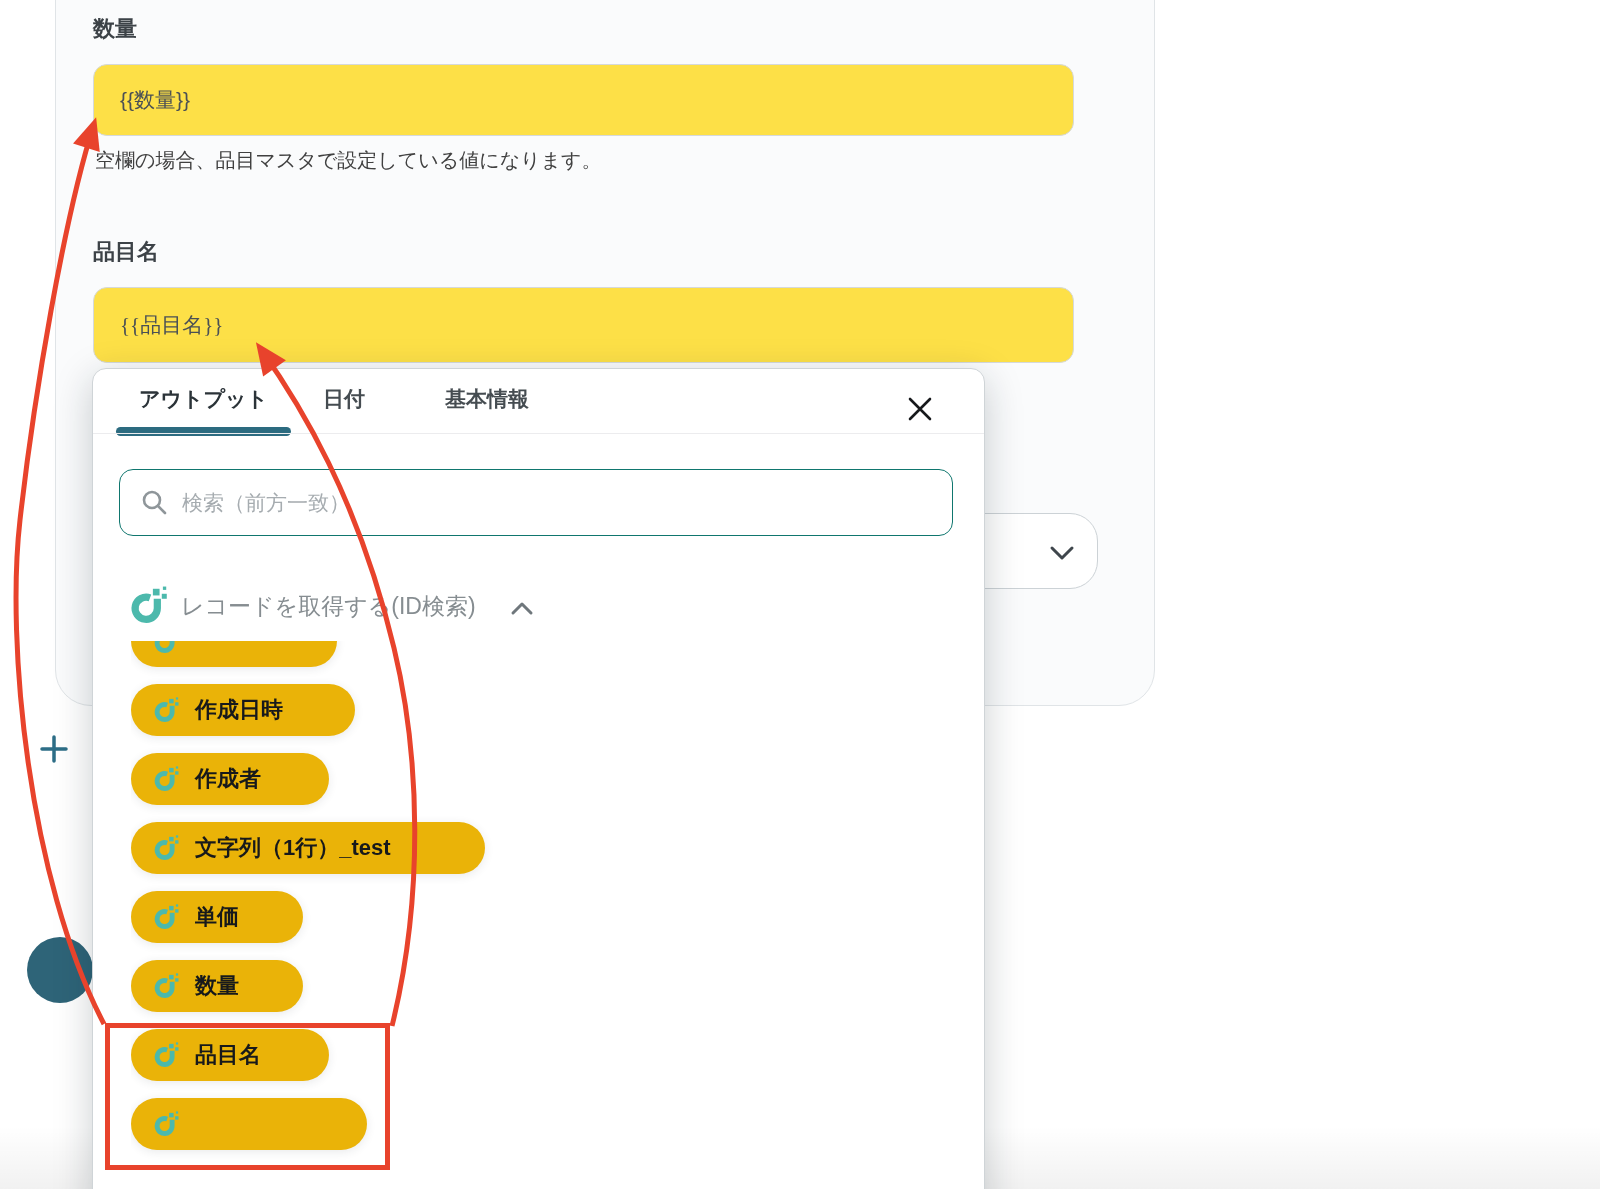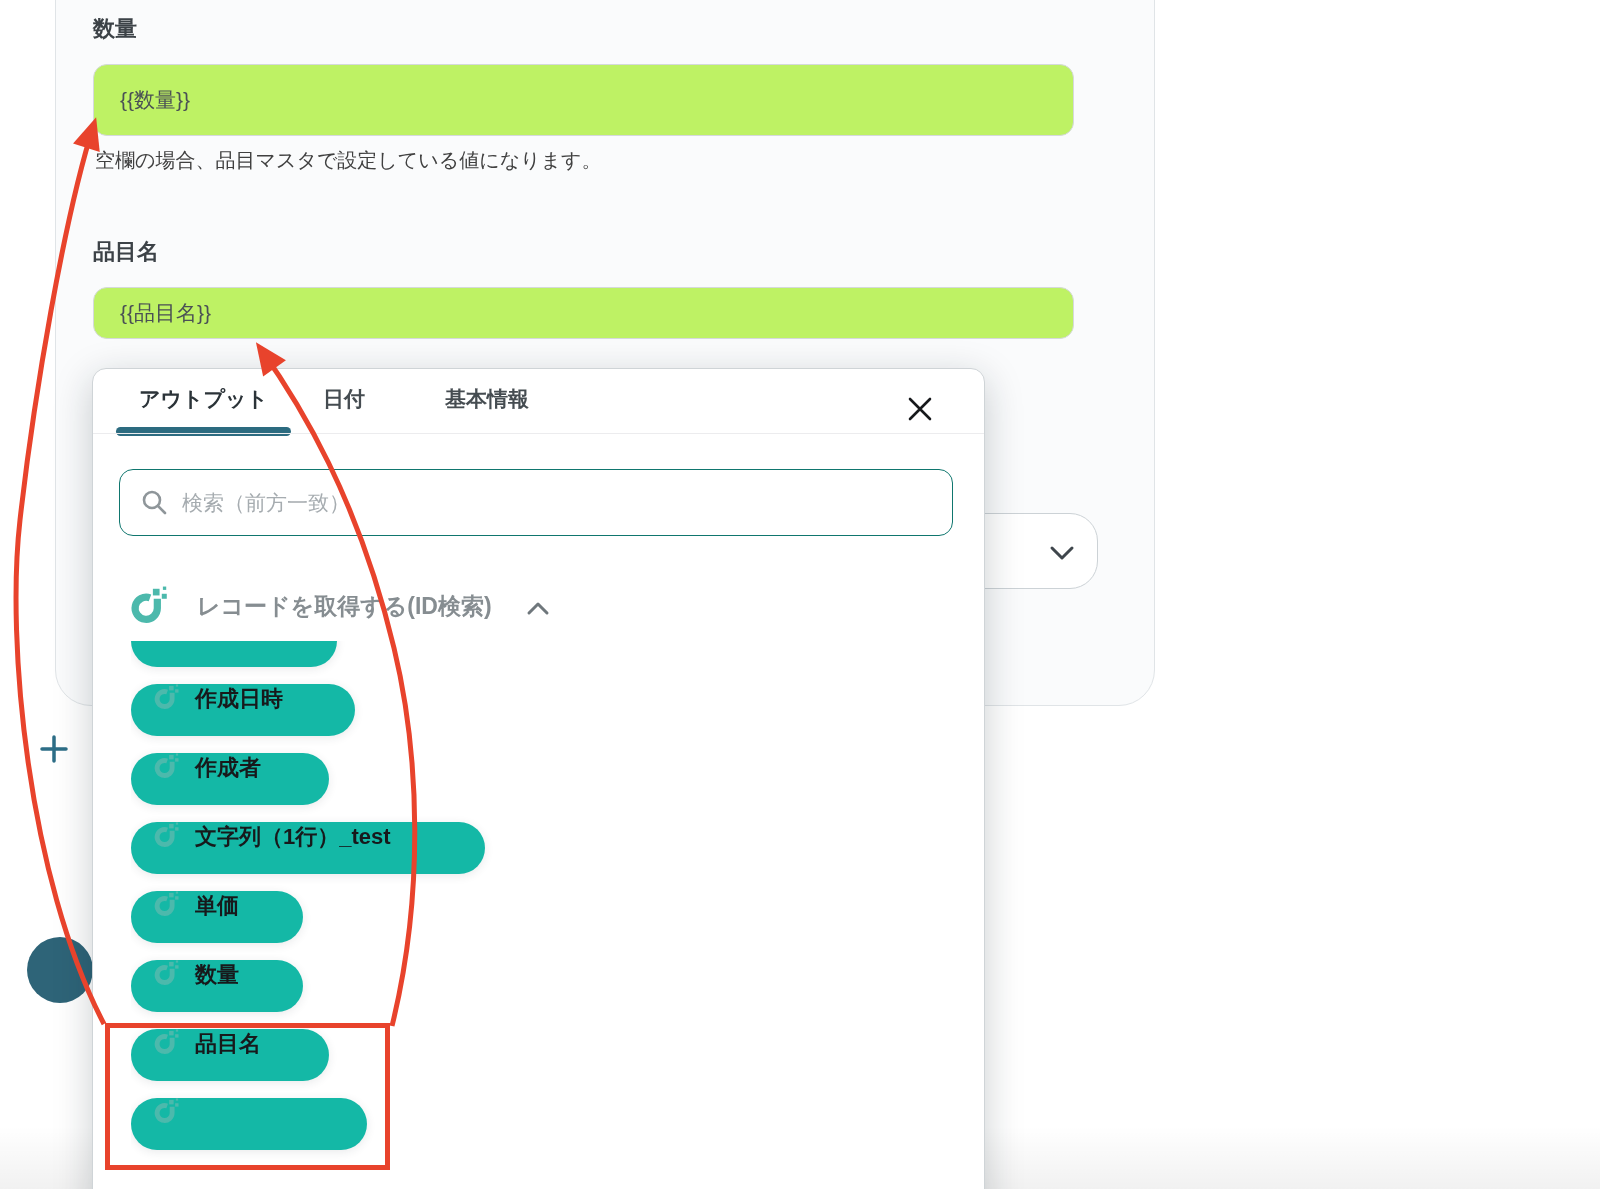--- a/index.html
+++ b/index.html
@@ -4,21 +4,21 @@
 <style>
   * { margin:0; padding:0; box-sizing:border-box; }
   html,body { background:#fff; }
   body { font-family:"Liberation Sans","DejaVu Sans",sans-serif; }
   .page { position:relative; width:1600px; height:1189px; overflow:hidden; background:#ffffff; }
 
   
   .card { position:absolute; left:55px; top:-40px; width:1100px; height:746px;
           background:#fafbfc; border:1px solid #e0e4e7; border-radius:36px; z-index:1; }
   .field-label { position:absolute; font-size:22px; font-weight:bold; color:#3c4247; z-index:2; }
-  .text-input { position:absolute; left:93px; width:981px; height:72px; background:#bef264;
+  .text-input { position:absolute; left:93px; width:981px; height:72px; background:#fde047;
                 border:1px solid #d5d9db; border-radius:14px; font-size:21px; color:#4a5055;
                 padding:0 26px; z-index:2; font-family:inherit; }
   .help-text { position:absolute; left:95px; top:147px; font-size:20px; color:#404040; z-index:2; }
 
   
   .select-stub { position:absolute; left:700px; top:513px; width:398px; height:76px; background:#fff;
                  border:1px solid #ccd2d6; border-radius:28px; z-index:2; }
   .select-stub svg { position:absolute; right:22px; top:31px; }
 
   
@@ -45,26 +45,26 @@
   .close-btn { position:absolute; left:813px; top:26px; width:28px; height:28px; cursor:pointer; }
 
   .search-box { position:absolute; left:26px; top:100px; width:834px; height:67px; }
   .search-box input { width:100%; height:100%; border:1px solid #0f766e; border-radius:14px;
                       font-size:21px; color:#4a5055; padding:0 20px 0 62px; font-family:inherit; background:#fff; }
   .search-box input::placeholder { color:#a6acb0; opacity:1; }
   .search-box svg { position:absolute; left:22px; top:20px; }
 
   .group-header { position:absolute; left:36px; top:217px; display:flex; align-items:center; cursor:pointer; }
   .group-header .app-ic { width:40px; height:40px; }
-  .group-title { margin-left:28px; font-size:23px; font-weight:bold; color:#868d91; white-space:nowrap; }
+  .group-title { margin-left:12px; font-size:23px; font-weight:normal; color:#868d91; white-space:nowrap; }
   .group-header .chev { margin-left:34px; margin-top:4px; }
 
   .pill-list { position:absolute; left:38px; top:272px; width:830px; height:580px; overflow:hidden;
                display:flex; flex-direction:column; align-items:flex-start; gap:17px; }
-  .pill { height:52px; border-radius:26px; background:#14b8a6; display:flex; align-items:flex-start;
+  .pill { height:52px; border-radius:26px; background:#eab308; display:flex; align-items:center;
           padding:0 34px 0 22px; box-shadow:0 2px 10px rgba(40,50,60,0.10); cursor:pointer; }
   .pill .app-ic { width:27px; height:27px; flex:0 0 27px; }
   .pill .pill-label { margin-left:15px; font-size:22px; font-weight:bold; color:#17191b; white-space:nowrap; }
   .pill.partial-top { margin-top:-26px; width:206px; }
   .pill.partial-bottom { width:236px; }
 
   
   .red-box { position:absolute; left:105px; top:1023px; width:285px; height:147px;
              border:5px solid #e8432c; z-index:5; }
   .arrows { position:absolute; left:0; top:0; width:1600px; height:1189px; z-index:6; pointer-events:none; }
@@ -74,21 +74,21 @@
 
 <div class="page">
 
   <div class="card"></div>
 
   <div class="field-label" style="left:93px; top:14px;">数量</div>
   <input class="text-input" style="top: 64px; height: 72px;" type="text" value="{{数量}}">
   <div class="help-text">空欄の場合、品目マスタで設定している値になります。</div>
 
   <div class="field-label" style="left:93px; top:237px;">品目名</div>
-  <input class="text-input" style="top: 287px; height: 52px;" type="text" value="{{品目名}}">
+  <input class="text-input" style="top: 287px; height: 76px; font-family: Liberation Serif, serif;" type="text" value="{{品目名}}">
 
   <div class="select-stub">
     <svg width="26" height="16" viewBox="0 0 26 16">
       <polyline points="3,3 13,13 23,3" fill="none" stroke="#3f464c" stroke-width="3" stroke-linecap="round" stroke-linejoin="round"></polyline>
     </svg>
   </div>
 
   <div class="plus-btn">
     <svg width="28" height="28" viewBox="0 0 28 28">
       <path d="M14 2 V26 M2 14 H26" stroke="#2d6e87" stroke-width="3.5" stroke-linecap="round"></path>

